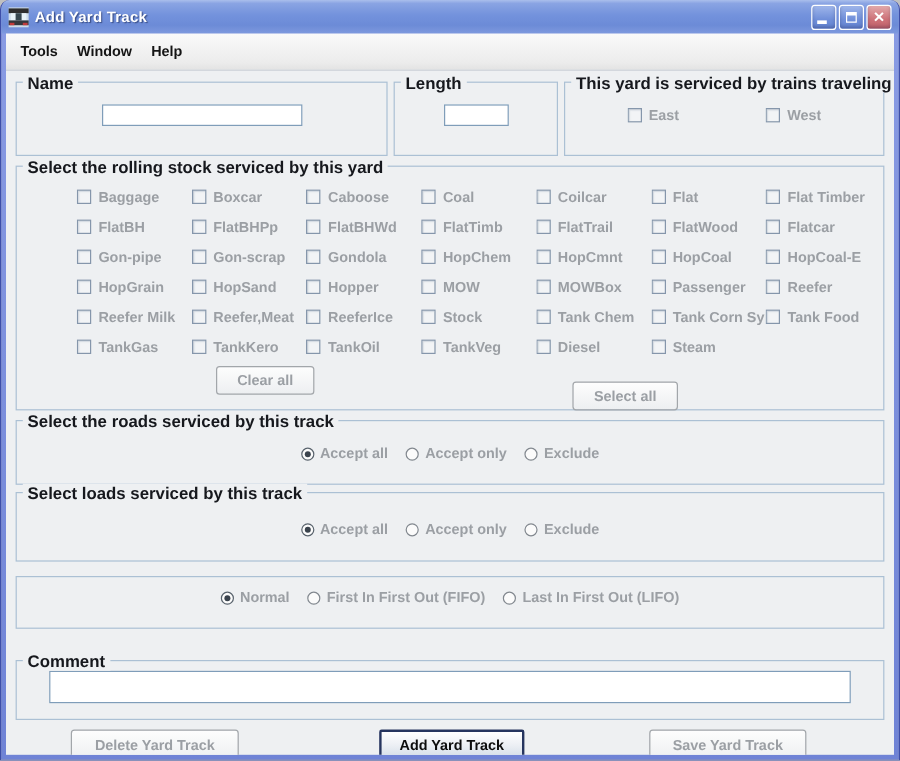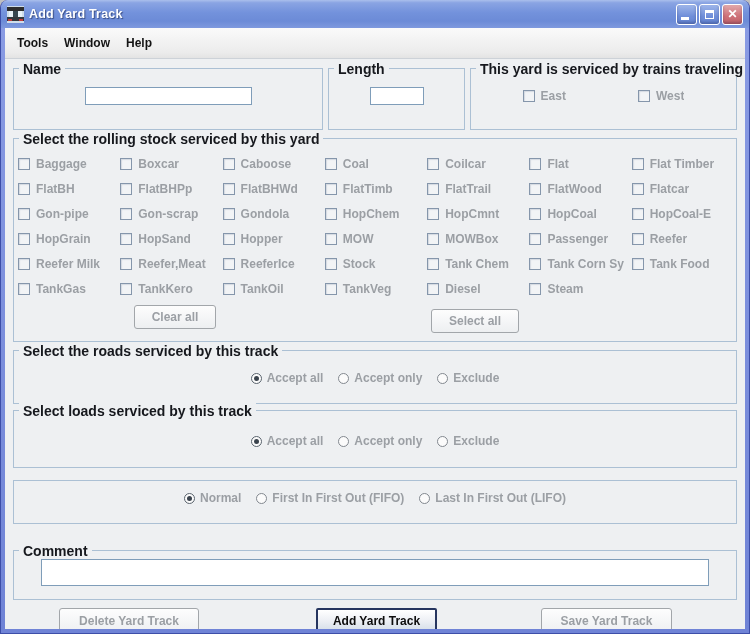--- a/index.html
+++ b/index.html
@@ -87,35 +87,35 @@
     width: 11px; height: 11px; flex: none; border-radius: 50%;
     border: 1px solid #82888f; background: #fbfbfb; position: relative;
   }
   .rd.checked { border-color: #59636d; }
   .rd.checked::after {
     content: ''; position: absolute; left: 2px; top: 2px; right: 2px; bottom: 2px;
     border-radius: 50%; background: #3a434d;
   }
 
   
-  .g-stock { margin: 8px 8px 0; height: 204px; }
+  .g-stock { margin: 8px 8px 0; height: 204px; padding-left: 46px; }
   .stock-grid {
     display: grid; grid-template-columns: repeat(7, 1fr);
     padding: 18px 2px 0 4px; row-gap: 11px;
   }
   .stock-btns { position: relative; height: 24px; margin-top: 9px; }
   .btn {
     font: bold 12px "Liberation Sans", sans-serif; border-radius: 3px; cursor: default;
   }
   .btn.disabled {
     background: linear-gradient(180deg, #fdfdfd, #edeff1);
     border: 1px solid #a2a6aa; color: #9b9fa4;
   }
   .clear-all { position: absolute; left: 120px; top: 0; width: 82px; height: 24px; }
-  .select-all { position: absolute; left: 417px; top: 4px; width: 88px; height: 24px; }
+  .select-all { position: absolute; left: 417px; top: 13px; width: 88px; height: 24px; }
 
   
   .g-roads { margin: 8px 8px 0; height: 54px; }
   .g-loads { margin: 6px 8px 0; height: 58px; }
   .g-order { margin: 12px 8px 0; height: 44px; }
   .radio-row { display: flex; justify-content: center; gap: 15px; }
   .g-roads .radio-row { margin-top: 20px; }
   .g-loads .radio-row { margin-top: 23px; }
   .g-order .radio-row { margin-top: 10px; }
 

